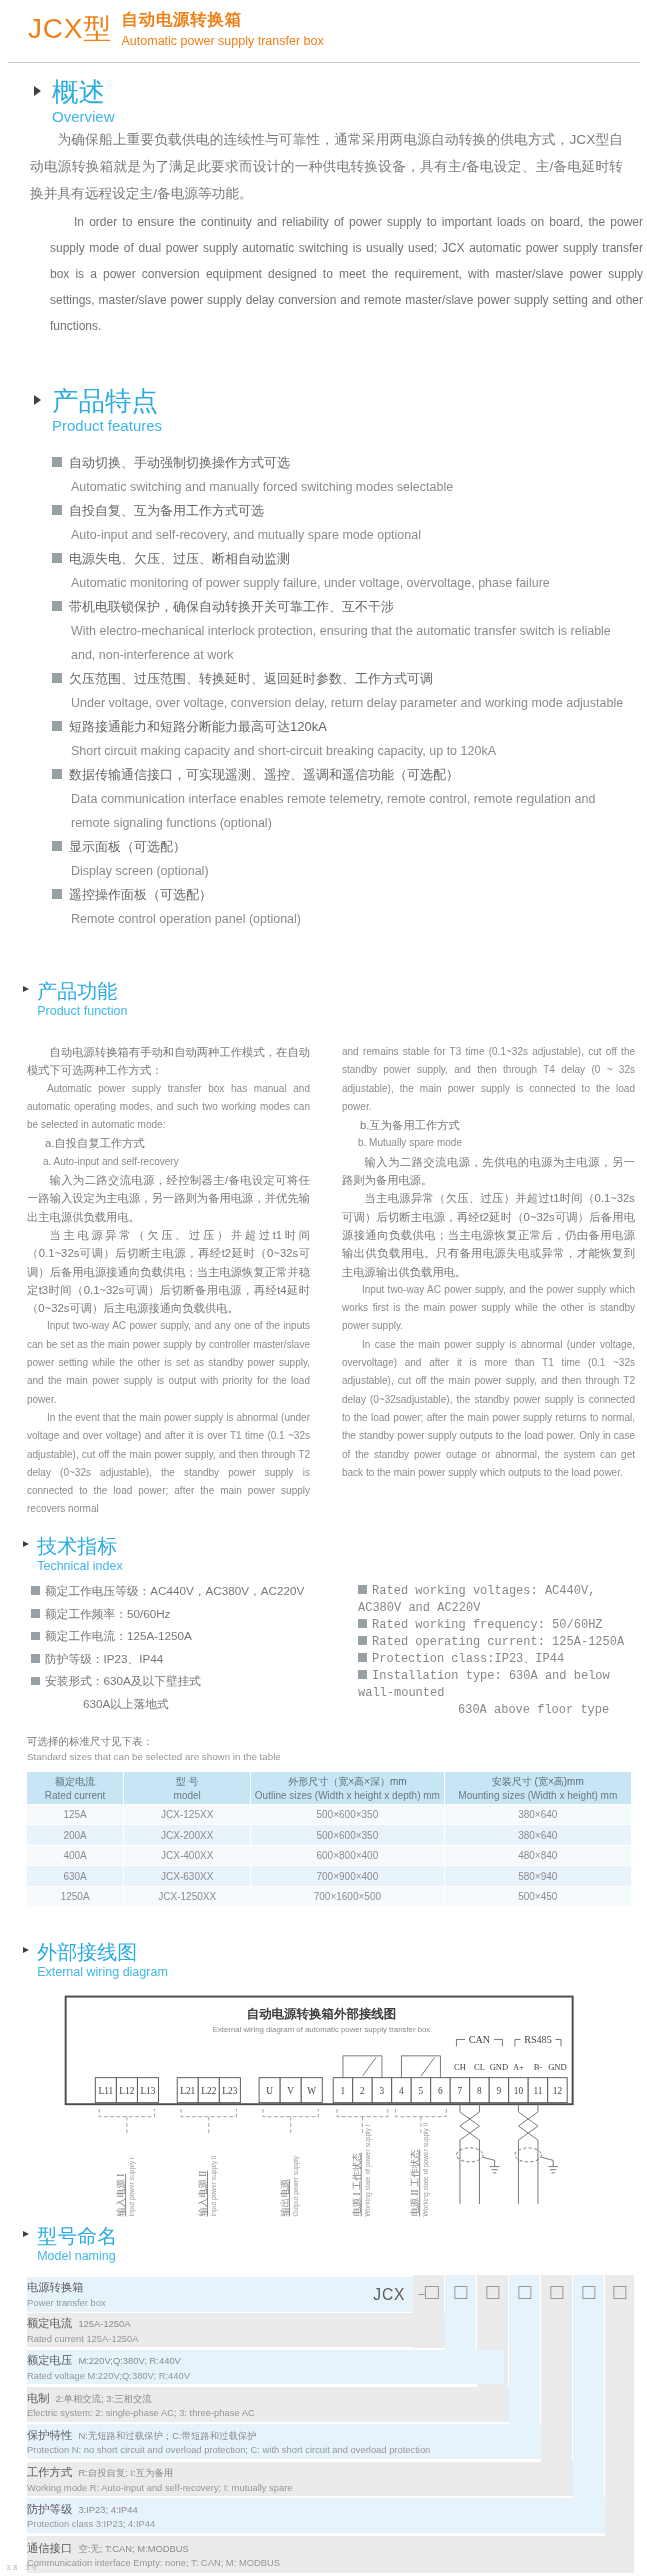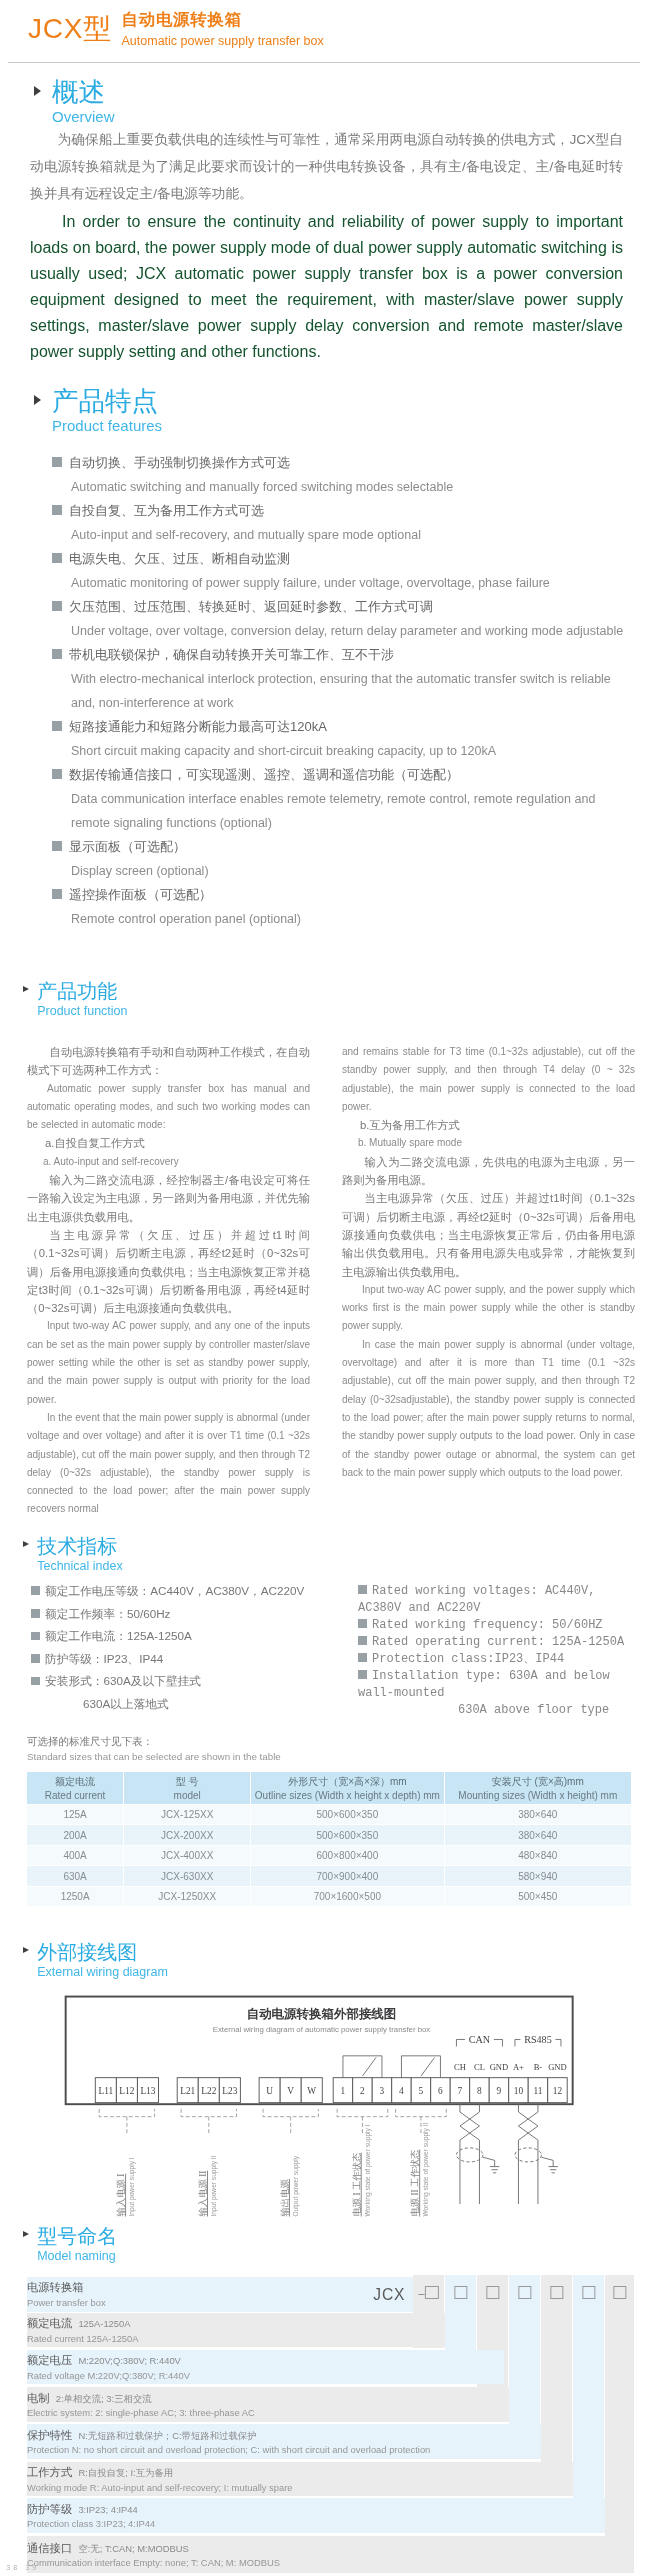--- a/index.html
+++ b/index.html
@@ -22,21 +22,21 @@
   .tri.small{border-left-width:6.2px;border-top-width:3.9px;border-bottom-width:3.9px;margin-top:6.2px;margin-right:7.8px;}
   .sec-cn{color:#2aabe2;font-weight:500;}
   .sec-en{color:#3fb6e8;margin-top:1.6px;}
   .sec.big .sec-cn{font-size:26.5px;line-height:28px;}
   .sec.big .sec-en{font-size:15px;}
   .sec.small .sec-cn{font-size:20px;line-height:22px;}
   .sec.small .sec-en{font-size:12.5px;}
 
   
   .para-cn{font-size:13.7px;line-height:27px;color:#7c7c7c;text-align:justify;text-indent:2em;}
-  .para-en{font-size:16px;line-height:26px;color:#14532d;text-align:justify;text-indent:2em;}
+  .para-en{font-size:12px;line-height:26px;color:#737373;text-align:justify;text-indent:2em;margin-left:20px;}
 
   
   .feat{margin:0;}
   .feat-cn{font-size:13px;line-height:24px;color:#666;}
   .sq{display:inline-block;width:10px;height:10px;background:#97a0a4;margin-right:7px;}
   .feat-en{font-size:12.5px;line-height:24px;color:#8c8c8c;margin-left:19px;}
 
   
   .fn p{margin:0;font-size:11.3px;line-height:18.3px;color:#787878;text-align:justify;text-indent:2em;}
   .fn p.en{font-size:10px;color:#8b8b8b;}
@@ -119,26 +119,26 @@
     </div>
     <div class="feat">
       <div class="feat-cn"><span class="sq"></span><span>自投自复、互为备用工作方式可选</span></div>
       <div class="feat-en">Auto-input and self-recovery, and mutually spare mode optional</div>
     </div>
     <div class="feat">
       <div class="feat-cn"><span class="sq"></span><span>电源失电、欠压、过压、断相自动监测</span></div>
       <div class="feat-en">Automatic monitoring of power supply failure, under voltage, overvoltage, phase failure</div>
     </div>
     <div class="feat">
+      <div class="feat-cn"><span class="sq"></span><span>带机电联锁保护，确保自动转换开关可靠工作、互不干涉</span></div>
+      <div class="feat-en">With electro-mechanical interlock protection, ensuring that the automatic transfer switch is reliable and, non-interference at work</div>
+    </div>
+    <div class="feat">
       <div class="feat-cn"><span class="sq"></span><span>欠压范围、过压范围、转换延时、返回延时参数、工作方式可调</span></div>
       <div class="feat-en">Under voltage, over voltage, conversion delay, return delay parameter and working mode adjustable</div>
-    </div>
-    <div class="feat">
-      <div class="feat-cn"><span class="sq"></span><span>带机电联锁保护，确保自动转换开关可靠工作、互不干涉</span></div>
-      <div class="feat-en">With electro-mechanical interlock protection, ensuring that the automatic transfer switch is reliable and, non-interference at work</div>
     </div>
     <div class="feat">
       <div class="feat-cn"><span class="sq"></span><span>短路接通能力和短路分断能力最高可达120kA</span></div>
       <div class="feat-en">Short circuit making capacity and short-circuit breaking capacity, up to 120kA</div>
     </div>
     <div class="feat">
       <div class="feat-cn"><span class="sq"></span><span>数据传输通信接口，可实现遥测、遥控、遥调和遥信功能（可选配）</span></div>
       <div class="feat-en">Data communication interface enables remote telemetry, remote control, remote regulation and remote signaling functions (optional)</div>
     </div>
     <div class="feat">

